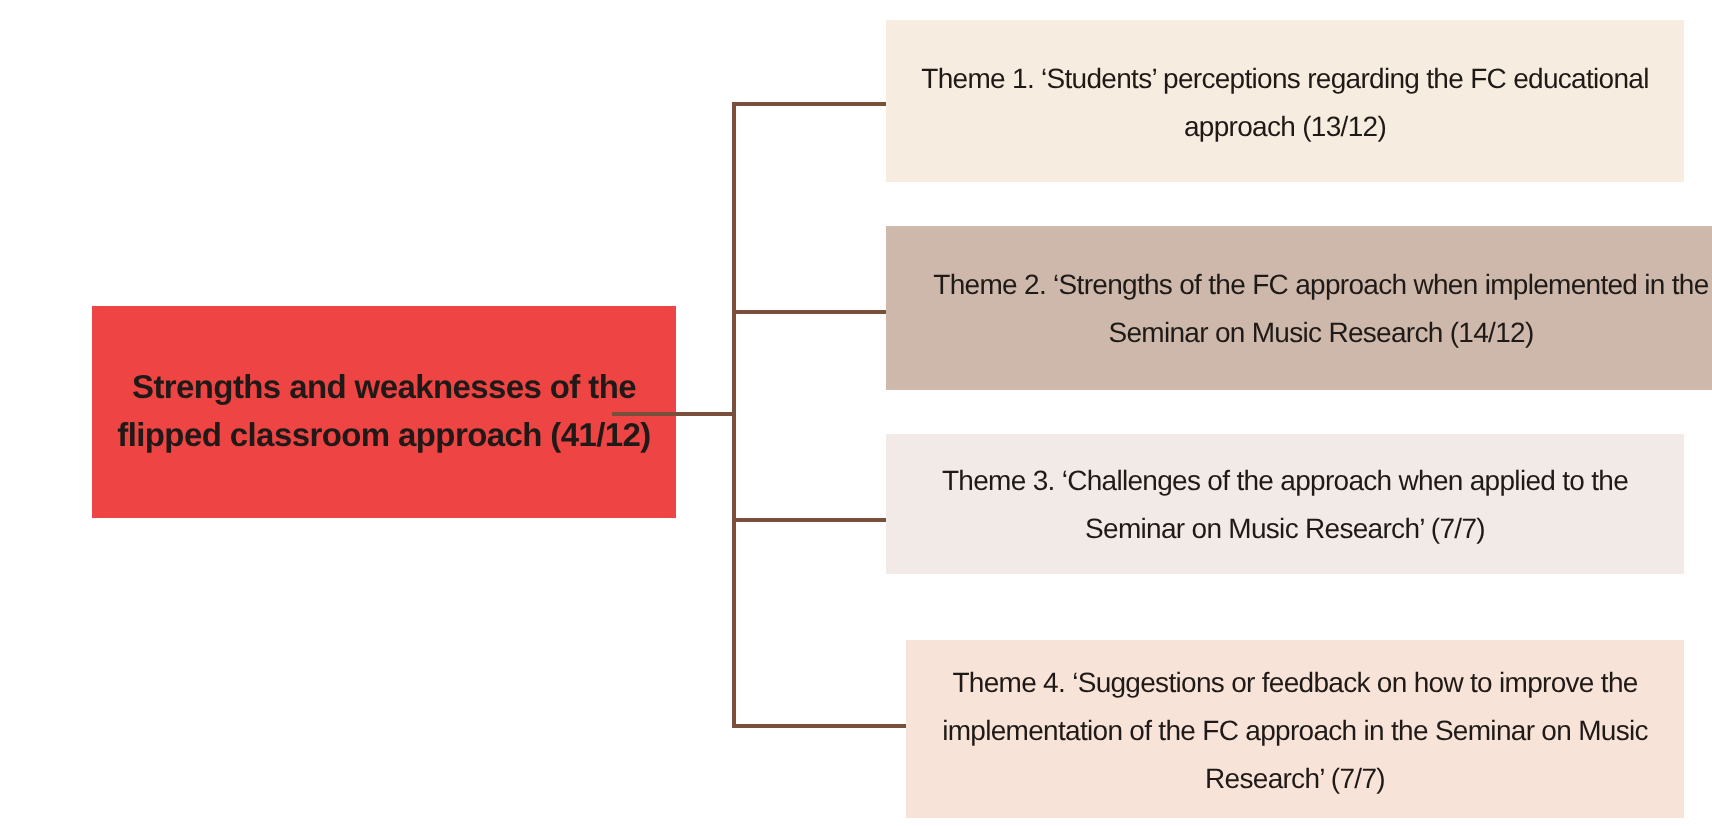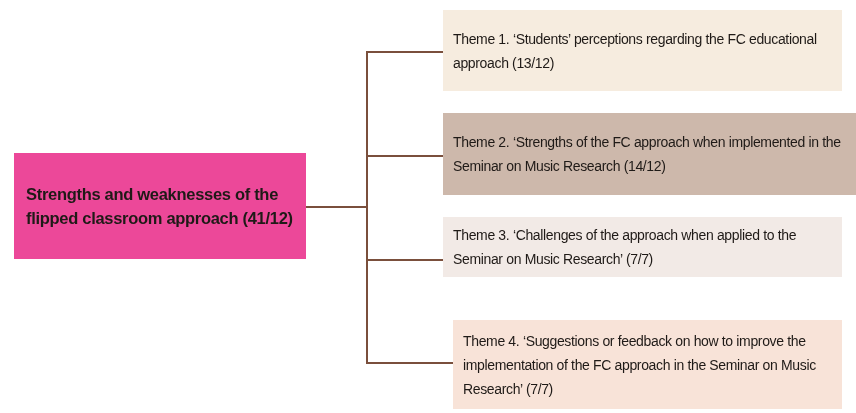--- a/index.html
+++ b/index.html
@@ -12,21 +12,21 @@
       height: 413px;
       position: relative;
       overflow: hidden;
       font-family: "Liberation Sans", sans-serif;
     }
     .box {
       position: absolute;
       display: flex;
       align-items: center;
       justify-content: center;
-      text-align: left;
+      text-align: center;
       color: #1f1a17;
       box-sizing: border-box;
     }
     .box span {
       display: block;
     }
     .main-box {
       left: 14px;
       top: 153px;
       width: 292px;
@@ -44,38 +44,38 @@
       letter-spacing: -0.35px;
     }
     .line {
       position: absolute;
       background: #7a4f3c;
     }
   </style>
 </head>
 <body>
 
-<div class="box main-box" style="background:#ec4899;">
+<div class="box main-box" style="background:#ef4444;margin-left:32px;">
   <span>Strengths and weaknesses of the flipped classroom approach (41/12)</span>
 </div>
 
 <div class="line" style="left:306px; top:206px; width:60px; height:1.5px;"></div>
 <div class="line" style="left:366px; top:51px; width:1.5px; height:312px;"></div>
 <div class="line" style="left:366px; top:51px; width:77px; height:1.5px;"></div>
 <div class="line" style="left:366px; top:155px; width:77px; height:1.5px;"></div>
 <div class="line" style="left:366px; top:259px; width:77px; height:1.5px;"></div>
 <div class="line" style="left:366px; top:362px; width:87px; height:1.5px;"></div>
 
 <div class="box theme-box" style="left:443px; top:10px; width:399px; height:81px; background:#f6ecdf;">
   <span>Theme 1. ‘Students’ perceptions regarding the FC educational approach (13/12)</span>
 </div>
 
 <div class="box theme-box" style="left:443px; top:113px; width:435px; height:82px; background:#cdb8ab;">
   <span>Theme 2. ‘Strengths of the FC approach when implemented in the Seminar on Music Research (14/12)</span>
 </div>
 
-<div class="box theme-box" style="left:443px; top:217px; width:399px; height:60px; background:#f2eae6;">
+<div class="box theme-box" style="left:443px; top:217px; width:399px; height:70px; background:#f2eae6;">
   <span>Theme 3. ‘Challenges of the approach when applied to the Seminar on Music Research’ (7/7)</span>
 </div>
 
 <div class="box theme-box" style="left:453px; top:320px; width:389px; height:89px; background:#f8e3d8;">
   <span>Theme 4. ‘Suggestions or feedback on how to improve the implementation of the FC approach in the Seminar on Music Research’ (7/7)</span>
 </div>
 
 </body></html>

